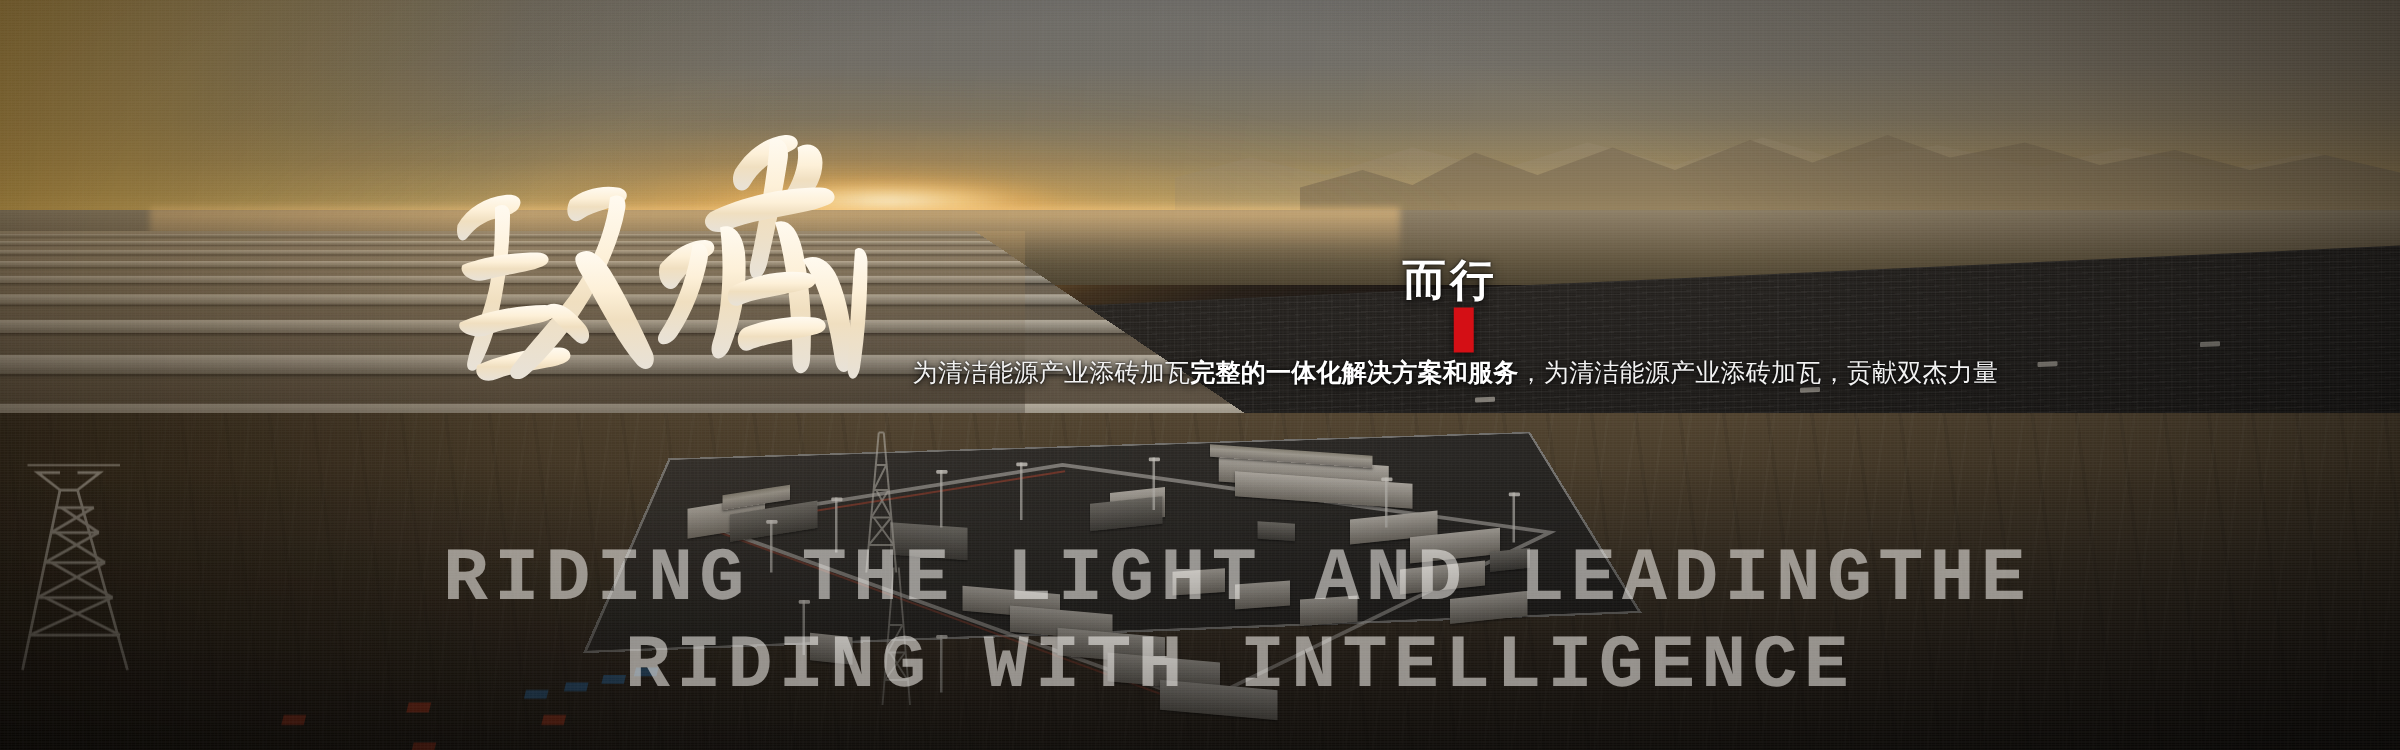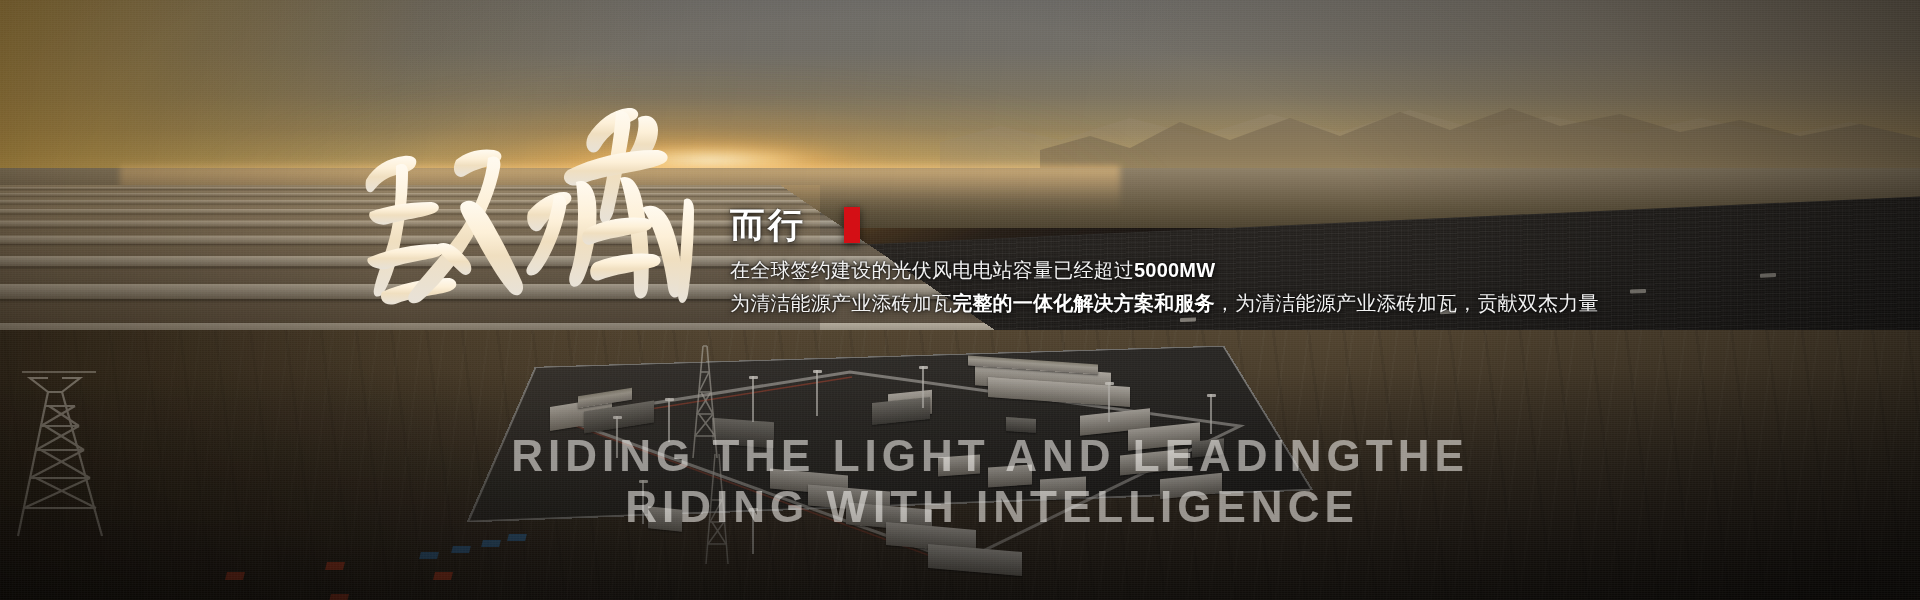--- a/index.html
+++ b/index.html
@@ -233,20 +233,21 @@
   .headline {
     font-size: 35px;
     font-weight: bold;
     color: #ffffff;
     letter-spacing: 3px;
     line-height: 1.16;
     text-shadow: 0 2px 9px rgba(0,0,0,0.78), 0 0 2px rgba(0,0,0,0.9);
     display: flex;
     align-items: center;
     white-space: nowrap;
+    flex-direction: column;
   }
   .headline .h-gap { display: inline-block; width: 16px; }
   .accent-bar {
     display: inline-block;
     width: 16px; height: 36px;
     background: #d40f15;
     margin-left: 22px;
     flex: 0 0 auto;
     box-shadow: 0 2px 8px rgba(0,0,0,0.6);
   }
@@ -263,22 +264,22 @@
 
   
   .tagline {
     position: absolute;
     left: 0; top: 430px;
     width: 1920px;
     text-align: center;
     pointer-events: none;
   }
   .tagline-line {
-    font-family: Liberation Sans, sans-serif;
-    font-size: 44px;
+    font-family: Liberation Mono, monospace;
+    font-size: 60px;
     font-weight: bold;
     letter-spacing: 5px;
     line-height: 1.16;
     color: rgba(226,224,219,0.60);
     text-shadow: 0 2px 10px rgba(0,0,0,0.55);
     mix-blend-mode: screen;
     margin-left: 60px;
   }
   .tagline-line.l2 { margin-left: 64px; }
 </style>
@@ -487,23 +488,20 @@
   </svg>
 
   <div class="copy">
 
     <div class="headline">
       <span>而行</span>
       <span class="h-gap"></span>
       <span class="accent-bar"></span>
     </div>
 
-    <div class="sub">
-      <span>在全球签约建设的光伏风电电站容量已经超过</span><b>5000MW</b>
-    </div>
 
     <div class="sub" style="margin-top:2px;">
       <span>为清洁能源产业添砖加瓦</span><b>完整的一体化解决方案和服务</b><span>，为清洁能源产业添砖加瓦，贡献双杰力量</span>
     </div>
   </div>
 
   <div class="tagline">
     <div class="tagline-line">RIDING THE LIGHT AND LEADINGTHE</div>
     <div class="tagline-line l2">RIDING WITH INTELLIGENCE</div>
   </div>

